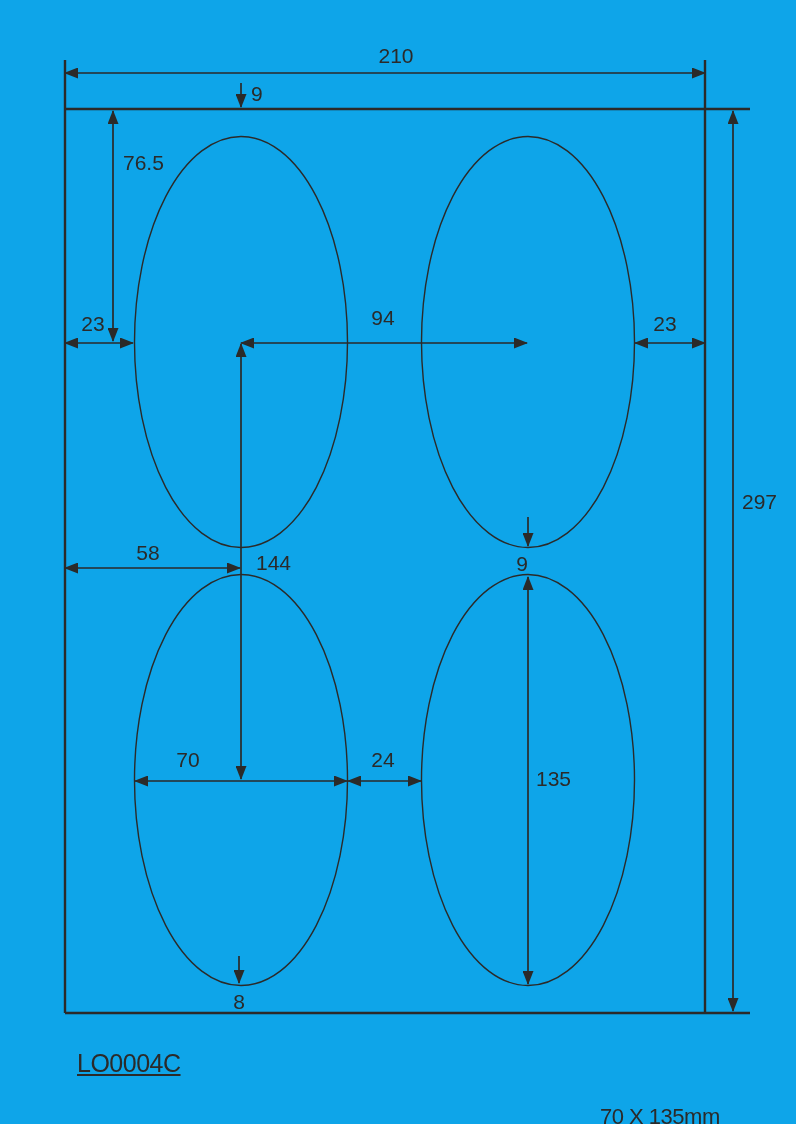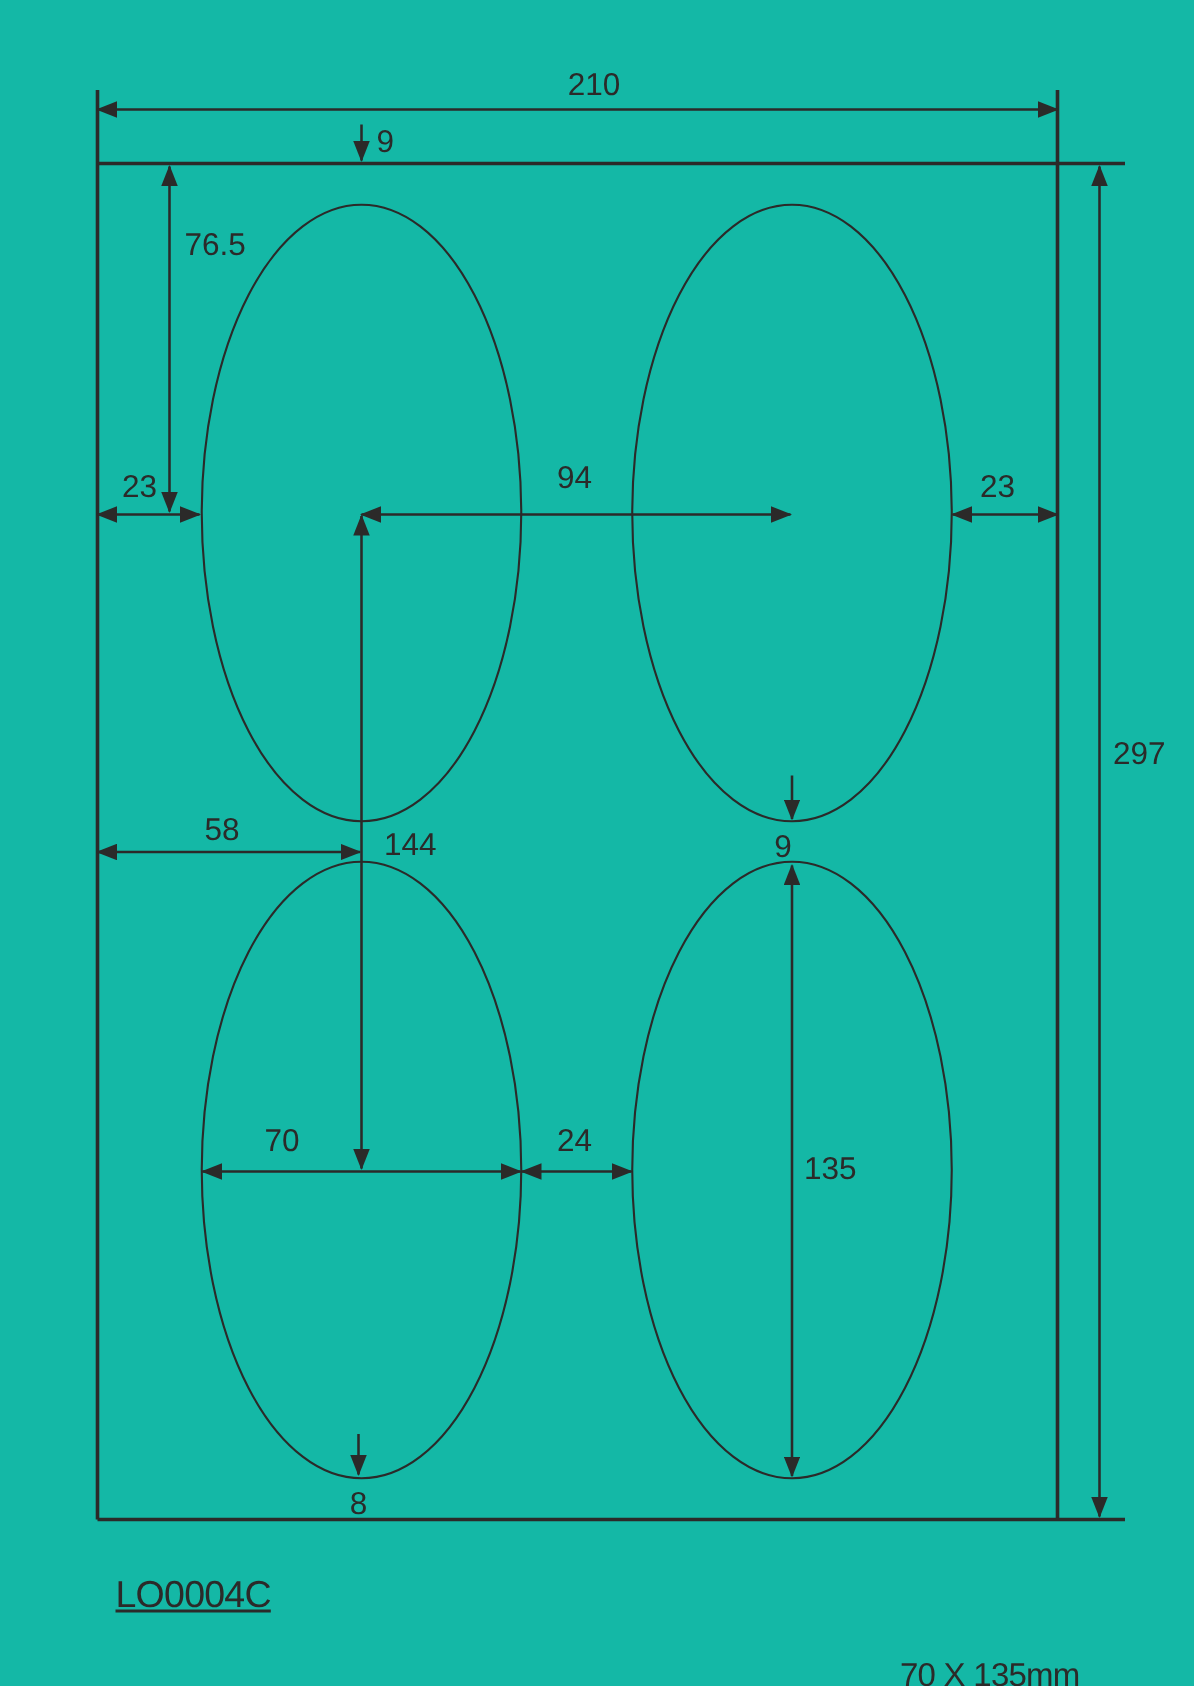--- a/index.html
+++ b/index.html
@@ -4,21 +4,21 @@
 <style>
   html, body {
     margin: 0;
     padding: 0;
     background: #ffffff;
   }
   #stage {
     position: relative;
     width: 796px;
     height: 1124px;
-    background: #14b8a6;
+    background: #0ea5e9;
     font-family: "Liberation Sans", sans-serif;
     overflow: hidden;
   }
   #diagram-svg {
     position: absolute;
     left: 0;
     top: 0;
     width: 796px;
     height: 1124px;
   }

